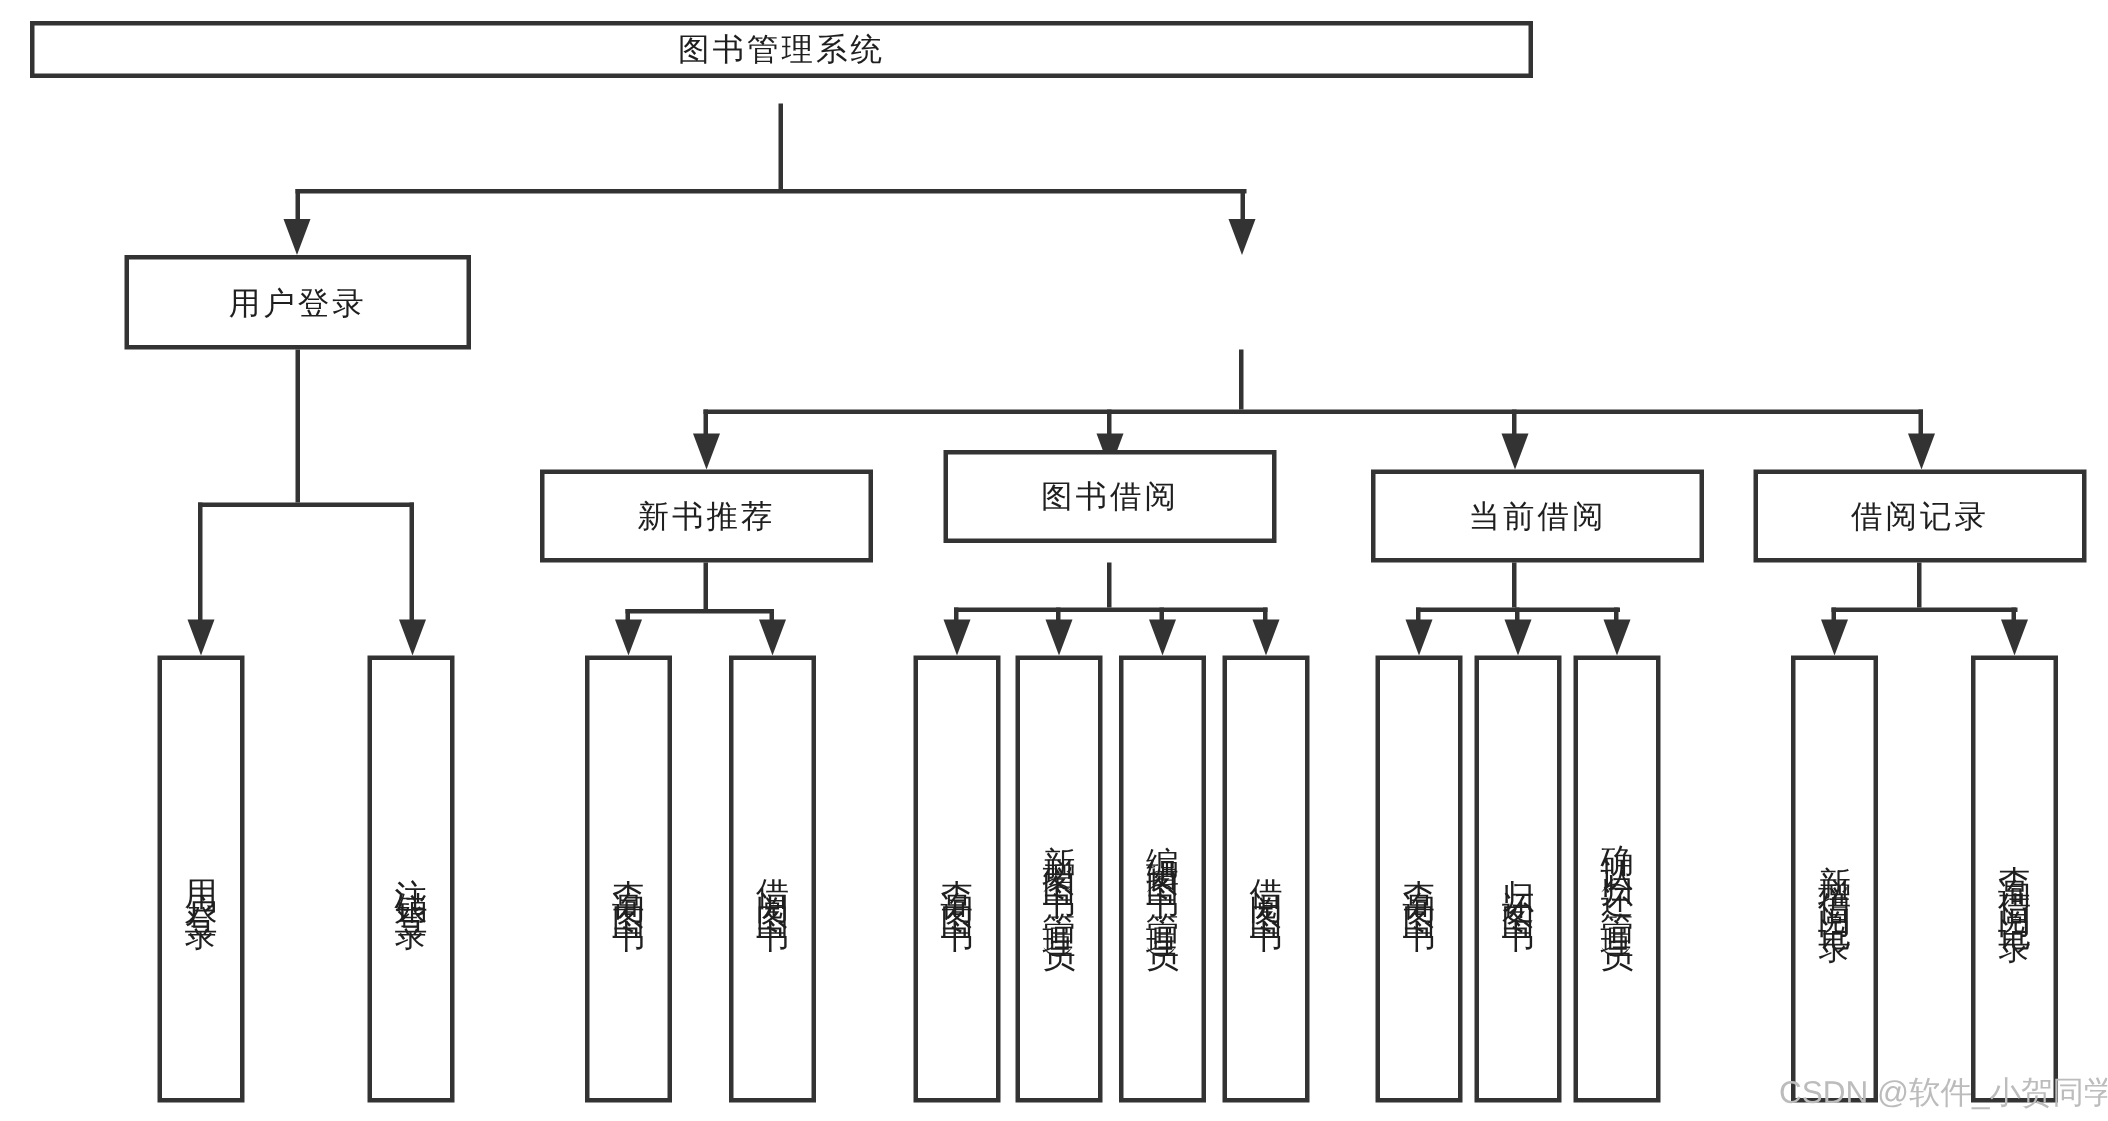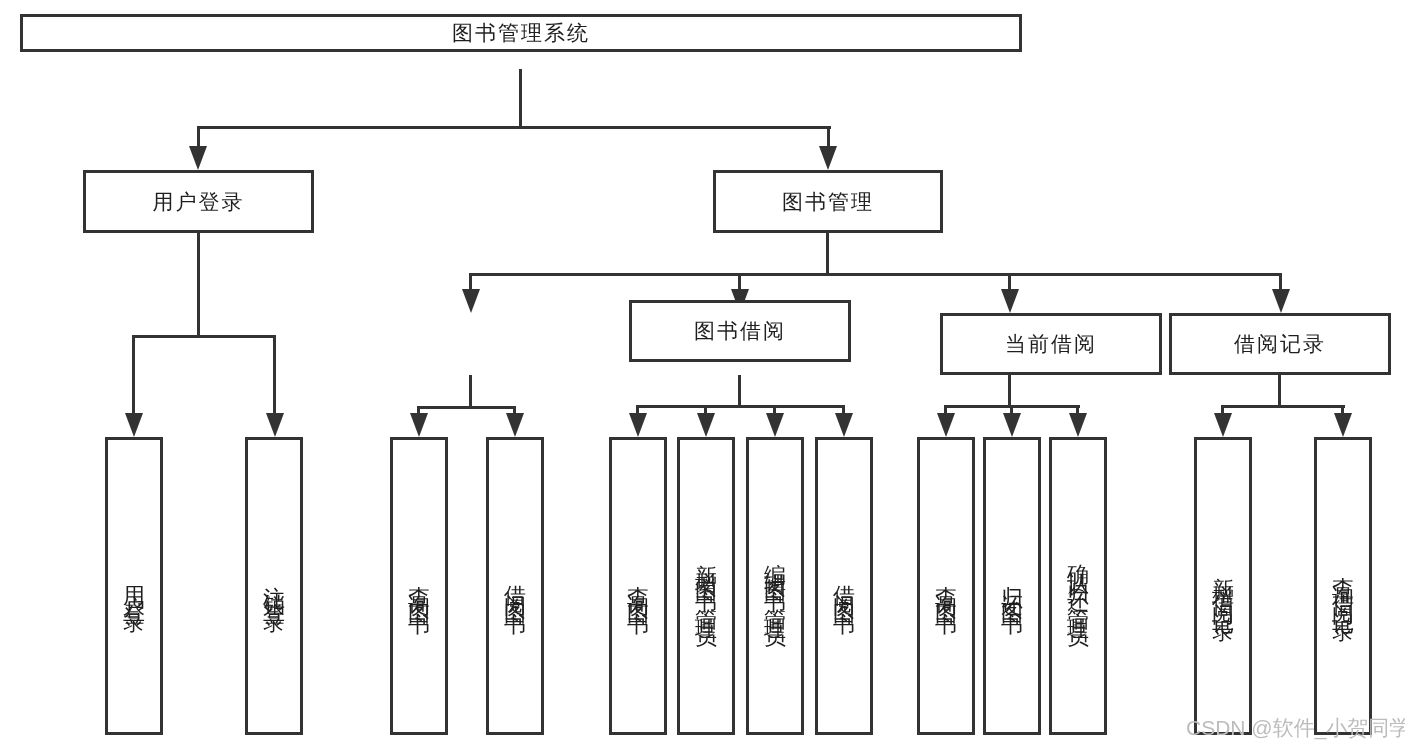--- a/index.html
+++ b/index.html
@@ -41,46 +41,46 @@
   <div class="lv" style="left:519px; top:69px; height:57px;"></div>
   <div class="lh" style="left:197px; top:126px; width:634px;"></div>
   <div class="lv" style="left:197px; top:126px; height:30px;"></div>
   <div class="ah" style="left:189px; top:146px;"></div>
   <div class="lv" style="left:827px; top:126px; height:30px;"></div>
   <div class="ah" style="left:819px; top:146px;"></div>
 
   <div class="hbox" style="left:83px; top:170px; width:231px; height:63px;">
     <span>用户登录</span>
   </div>
-  <div class="hbox" style="left:713px; top:170px; width:230px; height:63px;">
-    <span>图书管理</span>
-  </div>
 
   <div class="lv" style="left:197px; top:233px; height:102px;"></div>
   <div class="lh" style="left:132px; top:335px; width:144px;"></div>
   <div class="lv" style="left:132px; top:335px; height:82px;"></div>
   <div class="ah" style="left:125px; top:413px;"></div>
   <div class="lv" style="left:273px; top:335px; height:82px;"></div>
   <div class="ah" style="left:266px; top:413px;"></div>
 
   <div class="lv" style="left:826px; top:233px; height:40px;"></div>
   <div class="lh" style="left:469px; top:273px; width:813px;"></div>
   <div class="lv" style="left:469px; top:273px; height:20px;"></div>
   <div class="ah" style="left:462px; top:289px;"></div>
   <div class="lv" style="left:738px; top:273px; height:20px;"></div>
   <div class="ah" style="left:731px; top:289px;"></div>
   <div class="lv" style="left:1008px; top:273px; height:20px;"></div>
   <div class="ah" style="left:1001px; top:289px;"></div>
   <div class="lv" style="left:1279px; top:273px; height:20px;"></div>
   <div class="ah" style="left:1272px; top:289px;"></div>
 
+  <div class="hbox" style="left:360px; top:313px; width:222px; height:62px;">
+    <span>新书推荐</span>
+  </div>
   <div class="hbox" style="left:629px; top:300px; width:222px; height:62px;">
     <span>图书借阅</span>
   </div>
-  <div class="hbox" style="left:940px; top:313px; width:222px; height:62px;">
+  <div class="hbox" style="left:914px; top:313px; width:222px; height:62px;">
     <span>当前借阅</span>
   </div>
   <div class="hbox" style="left:1169px; top:313px; width:222px; height:62px;">
     <span>借阅记录</span>
   </div>
 
   <div class="lv" style="left:469px; top:375px; height:31px;"></div>
   <div class="lh" style="left:417px; top:406px; width:99px;"></div>
   <div class="lv" style="left:417px; top:406px; height:12px;"></div>
   <div class="ah" style="left:410px; top:413px;"></div>

